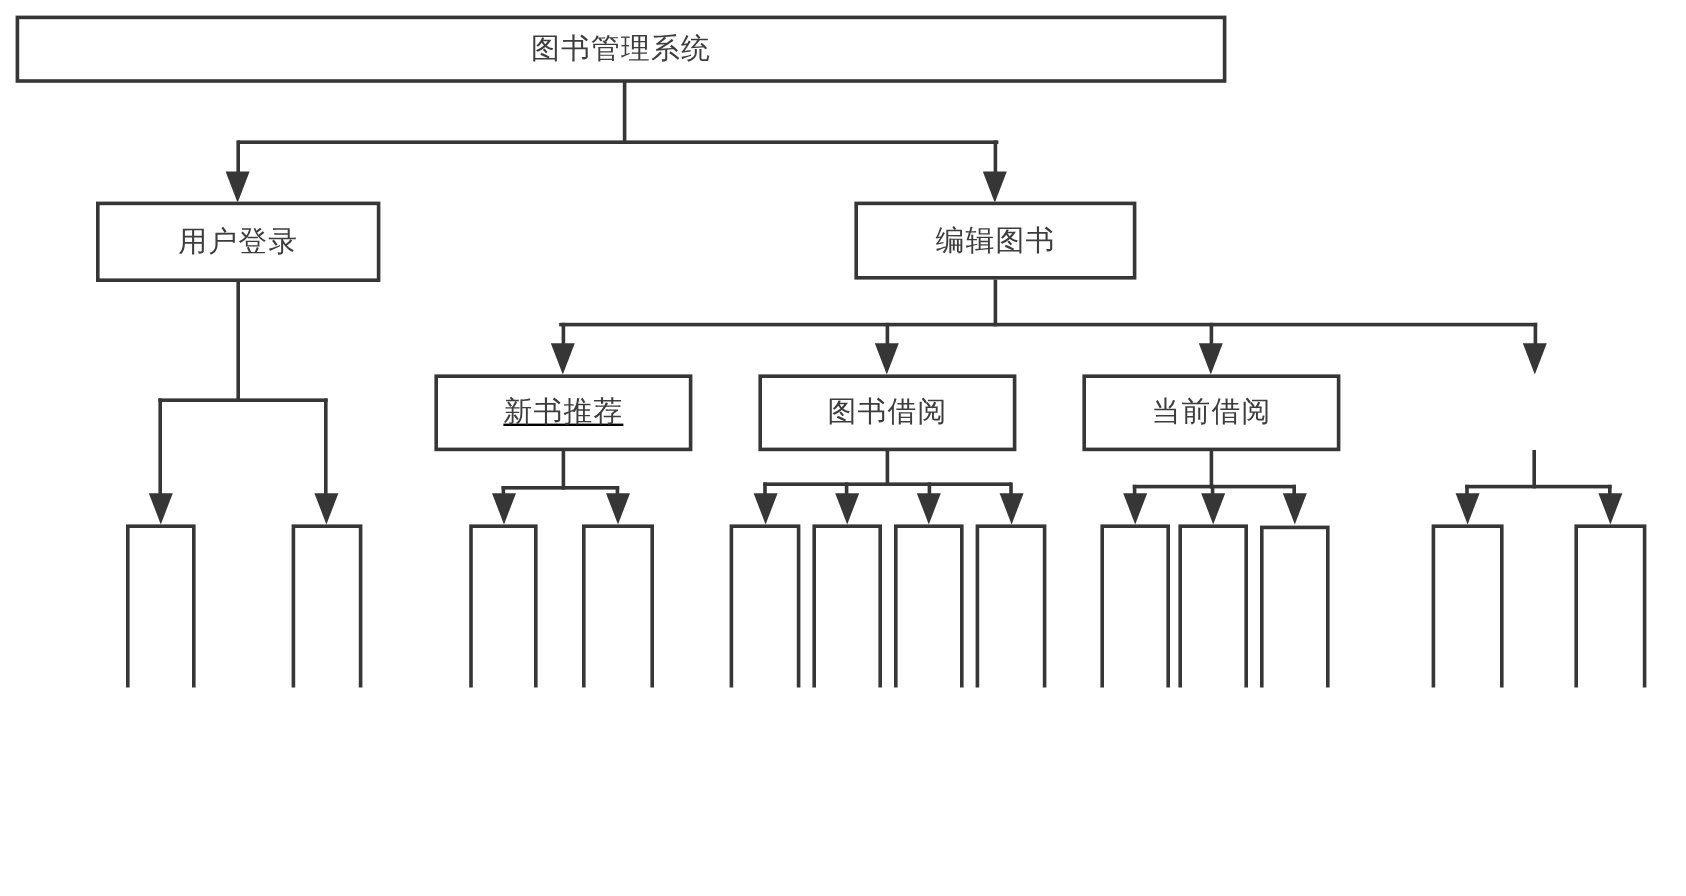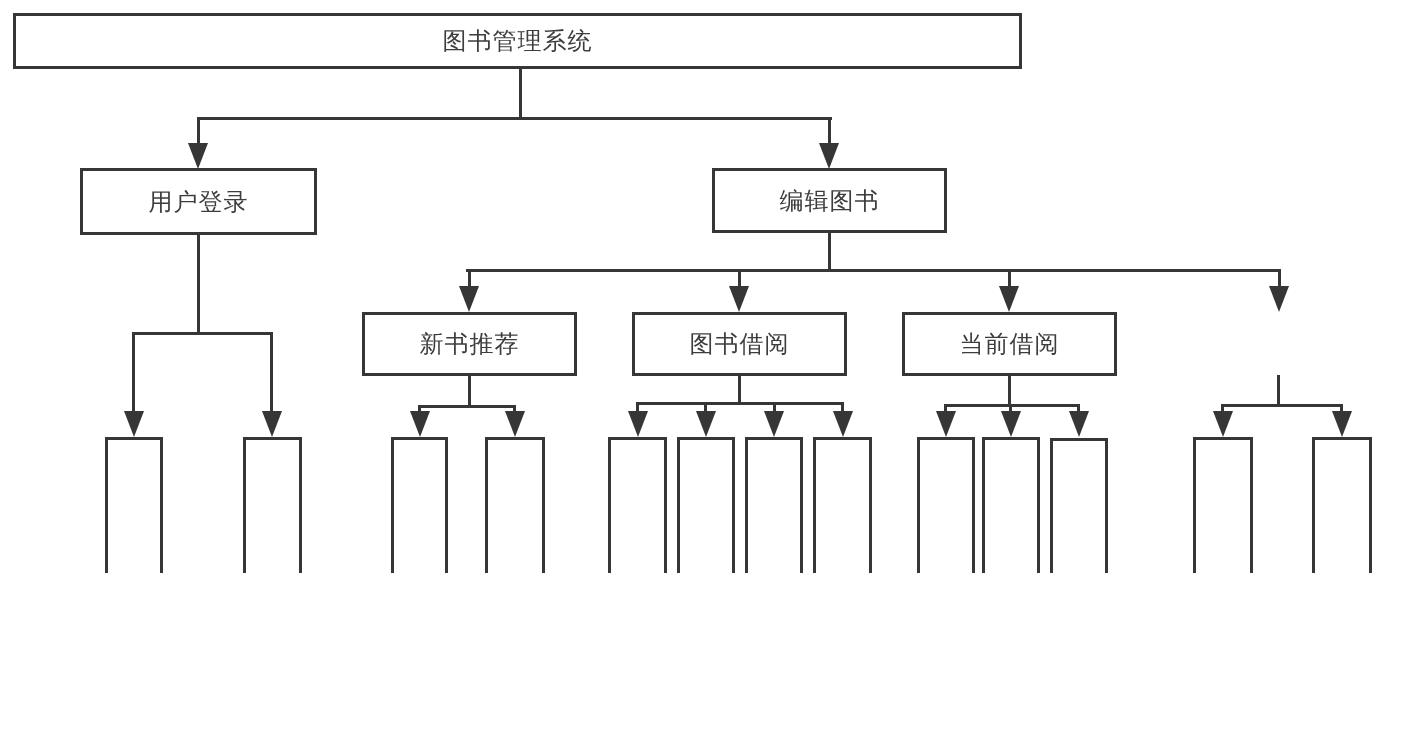--- a/index.html
+++ b/index.html
@@ -109,21 +109,21 @@
   <div class="hline" style="left:466px;top:269px;width:815px;"></div>
   <div class="vline" style="left:468px;top:269px;height:21px;"></div>
   <div class="arrow" style="left:459px;top:286px;"></div>
   <div class="vline" style="left:738px;top:269px;height:21px;"></div>
   <div class="arrow" style="left:729px;top:286px;"></div>
   <div class="vline" style="left:1008px;top:269px;height:21px;"></div>
   <div class="arrow" style="left:999px;top:286px;"></div>
   <div class="vline" style="left:1278px;top:269px;height:21px;"></div>
   <div class="arrow" style="left:1269px;top:286px;"></div>
 
-  <div class="box" style="left:362px;top:312px;width:215px;height:64px;">
+  <div class="box" style="left:362px;top:312px;width:215px;height:64px;text-decoration:underline;">
     <span class="hlabel">新书推荐</span>
   </div>
   <div class="box" style="left:902px;top:312px;width:215px;height:64px;">
     <span class="hlabel">当前借阅</span>
   </div>
   <div class="box" style="left:632px;top:312px;width:215px;height:64px;">
     <span class="hlabel">图书借阅</span>
   </div>
 
   <div class="vline" style="left:468px;top:375px;height:33px;"></div>

